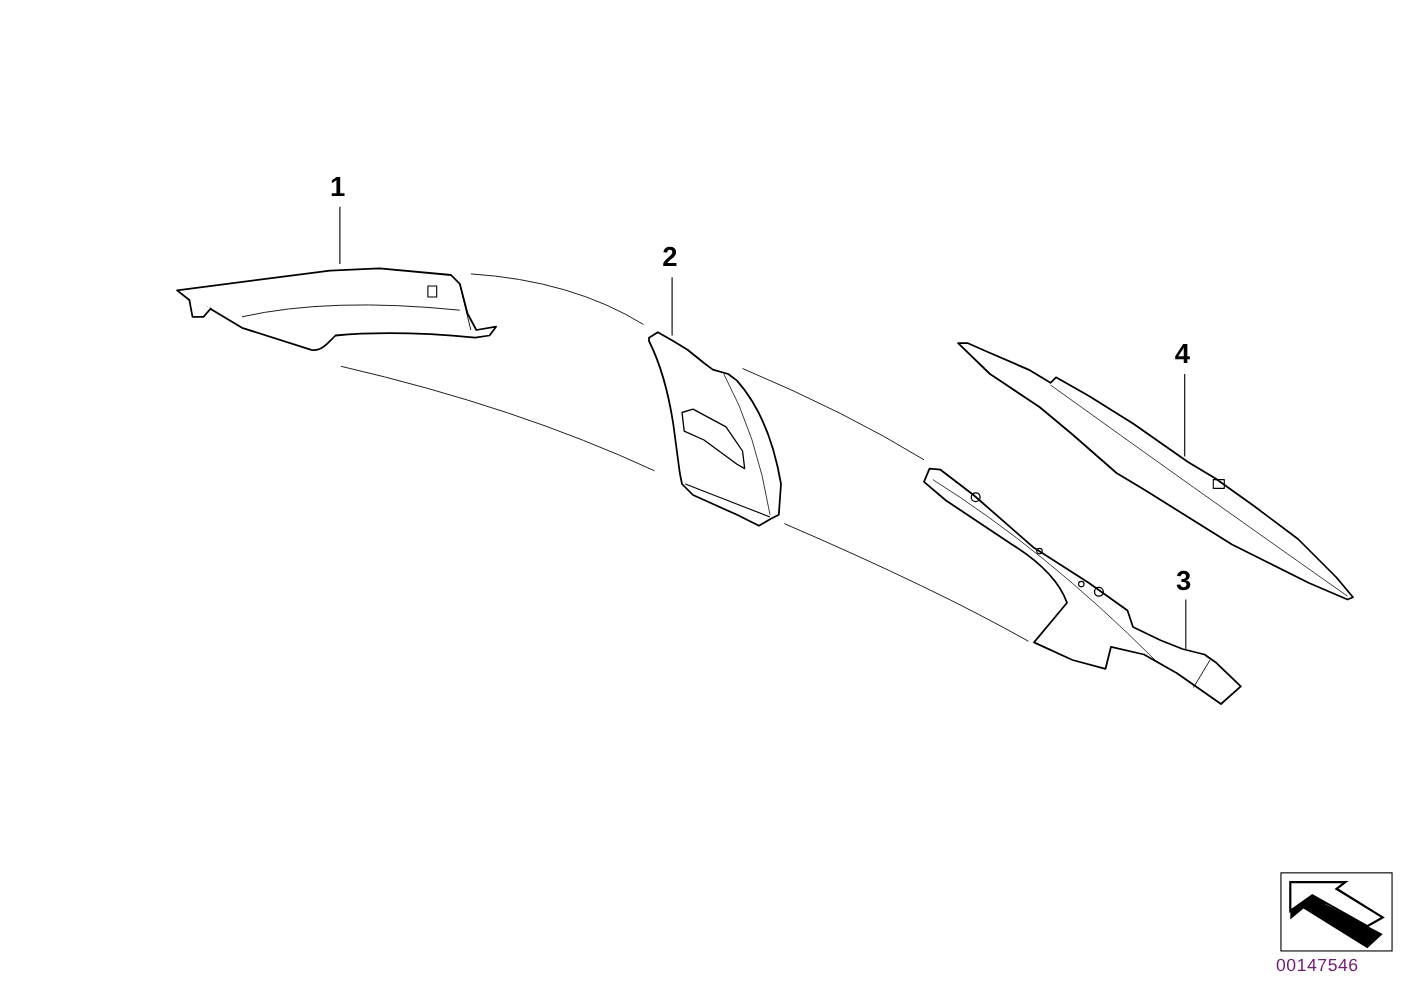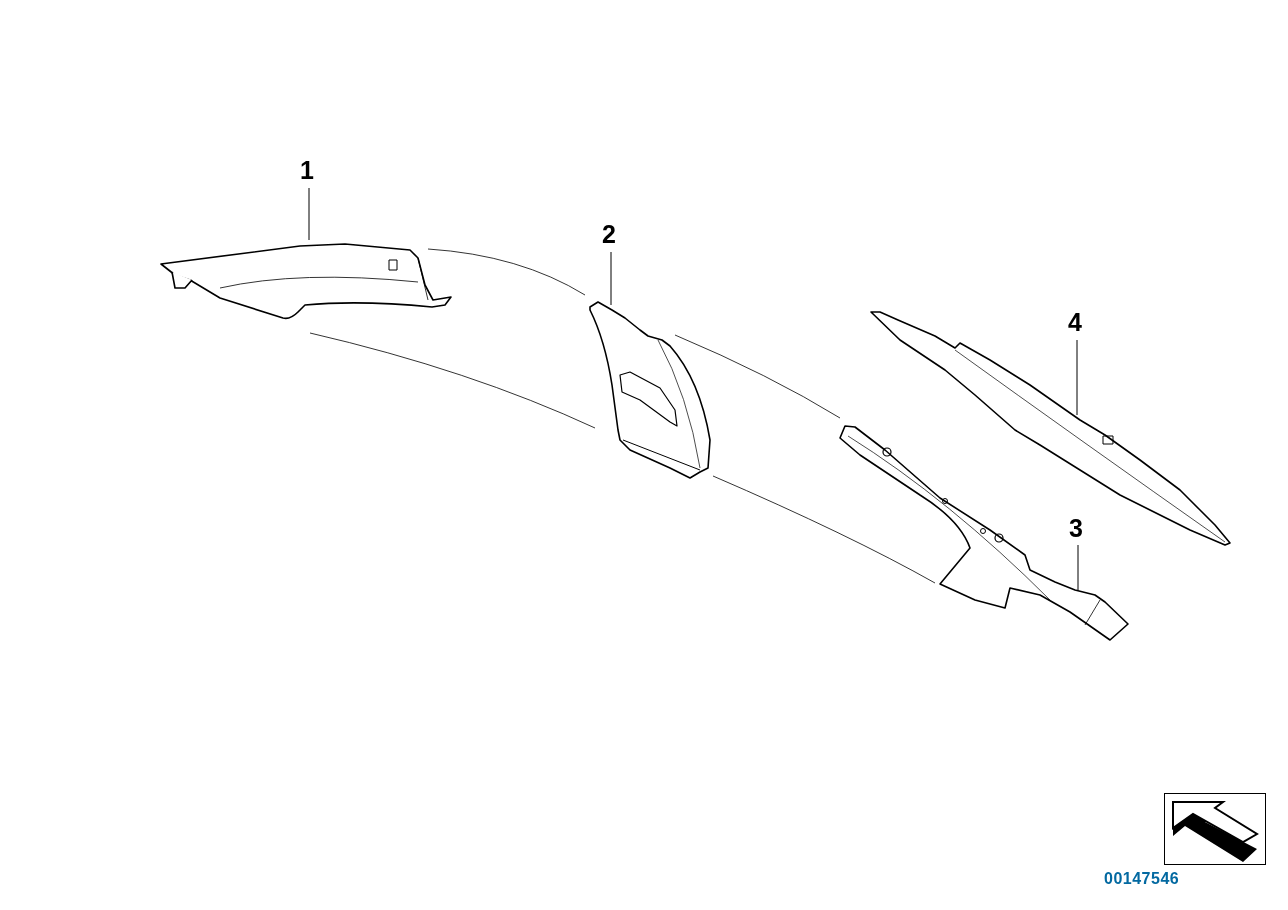--- a/index.html
+++ b/index.html
@@ -3,22 +3,22 @@
 <meta charset="utf-8">
 <style>
   html, body { margin:0; padding:0; background:#ffffff; }
   body { width:1288px; height:910px; position:relative; overflow:hidden;
          font-family:"Liberation Sans", sans-serif; }
   svg.diagram { position:absolute; left:0; top:0; }
   .callout { position:absolute; font-weight:bold; font-size:25px; color:#000;
              font-family:"Liberation Sans", sans-serif; line-height:1; }
   .nav-box { position:absolute; left:1164px; top:793px; width:102px; height:72px;
              border:1.5px solid #000; box-sizing:border-box; background:#fff; }
-  .drawing-id { position:absolute; left:1104px; top:870px; font-size:16px;
-                letter-spacing:0.5px; color:#0369a1; font-family:"Liberation Sans", sans-serif;font-weight:bold; }
+  .drawing-id { position:absolute; left:1160px; top:870px; font-size:16px;
+                letter-spacing:0.5px; color:#701a75; font-family:"Liberation Sans", sans-serif; }
 </style>
 </head>
 <body>
 
 <svg class="diagram" width="1288" height="910" viewBox="0 0 1288 910">
 
   <g fill="none" stroke="#000" stroke-width="0.8">
     <path d="M428,249 Q520,255 585,295"></path>
     <path d="M310,333 Q470,370 595,428"></path>
     <path d="M675,335 Q770,375 840,418"></path>

